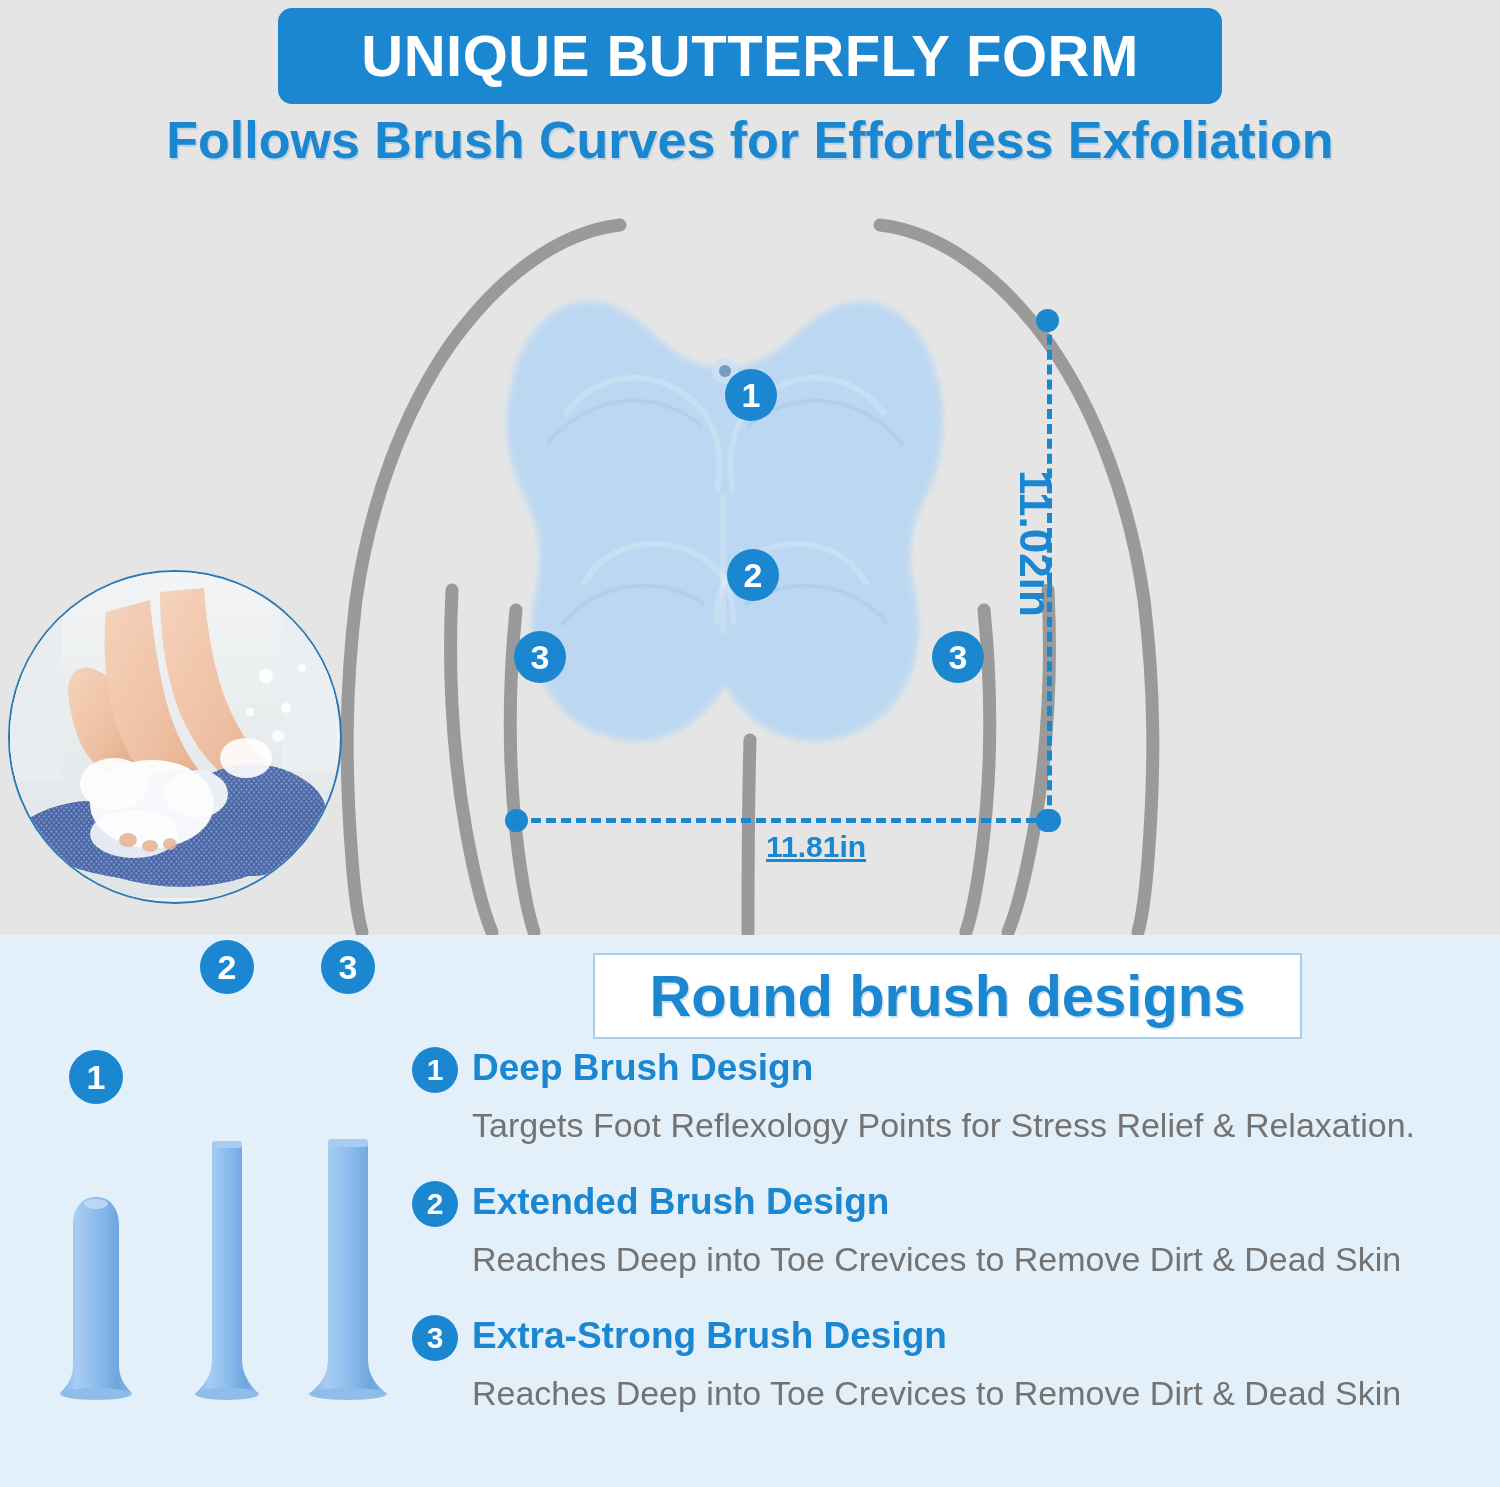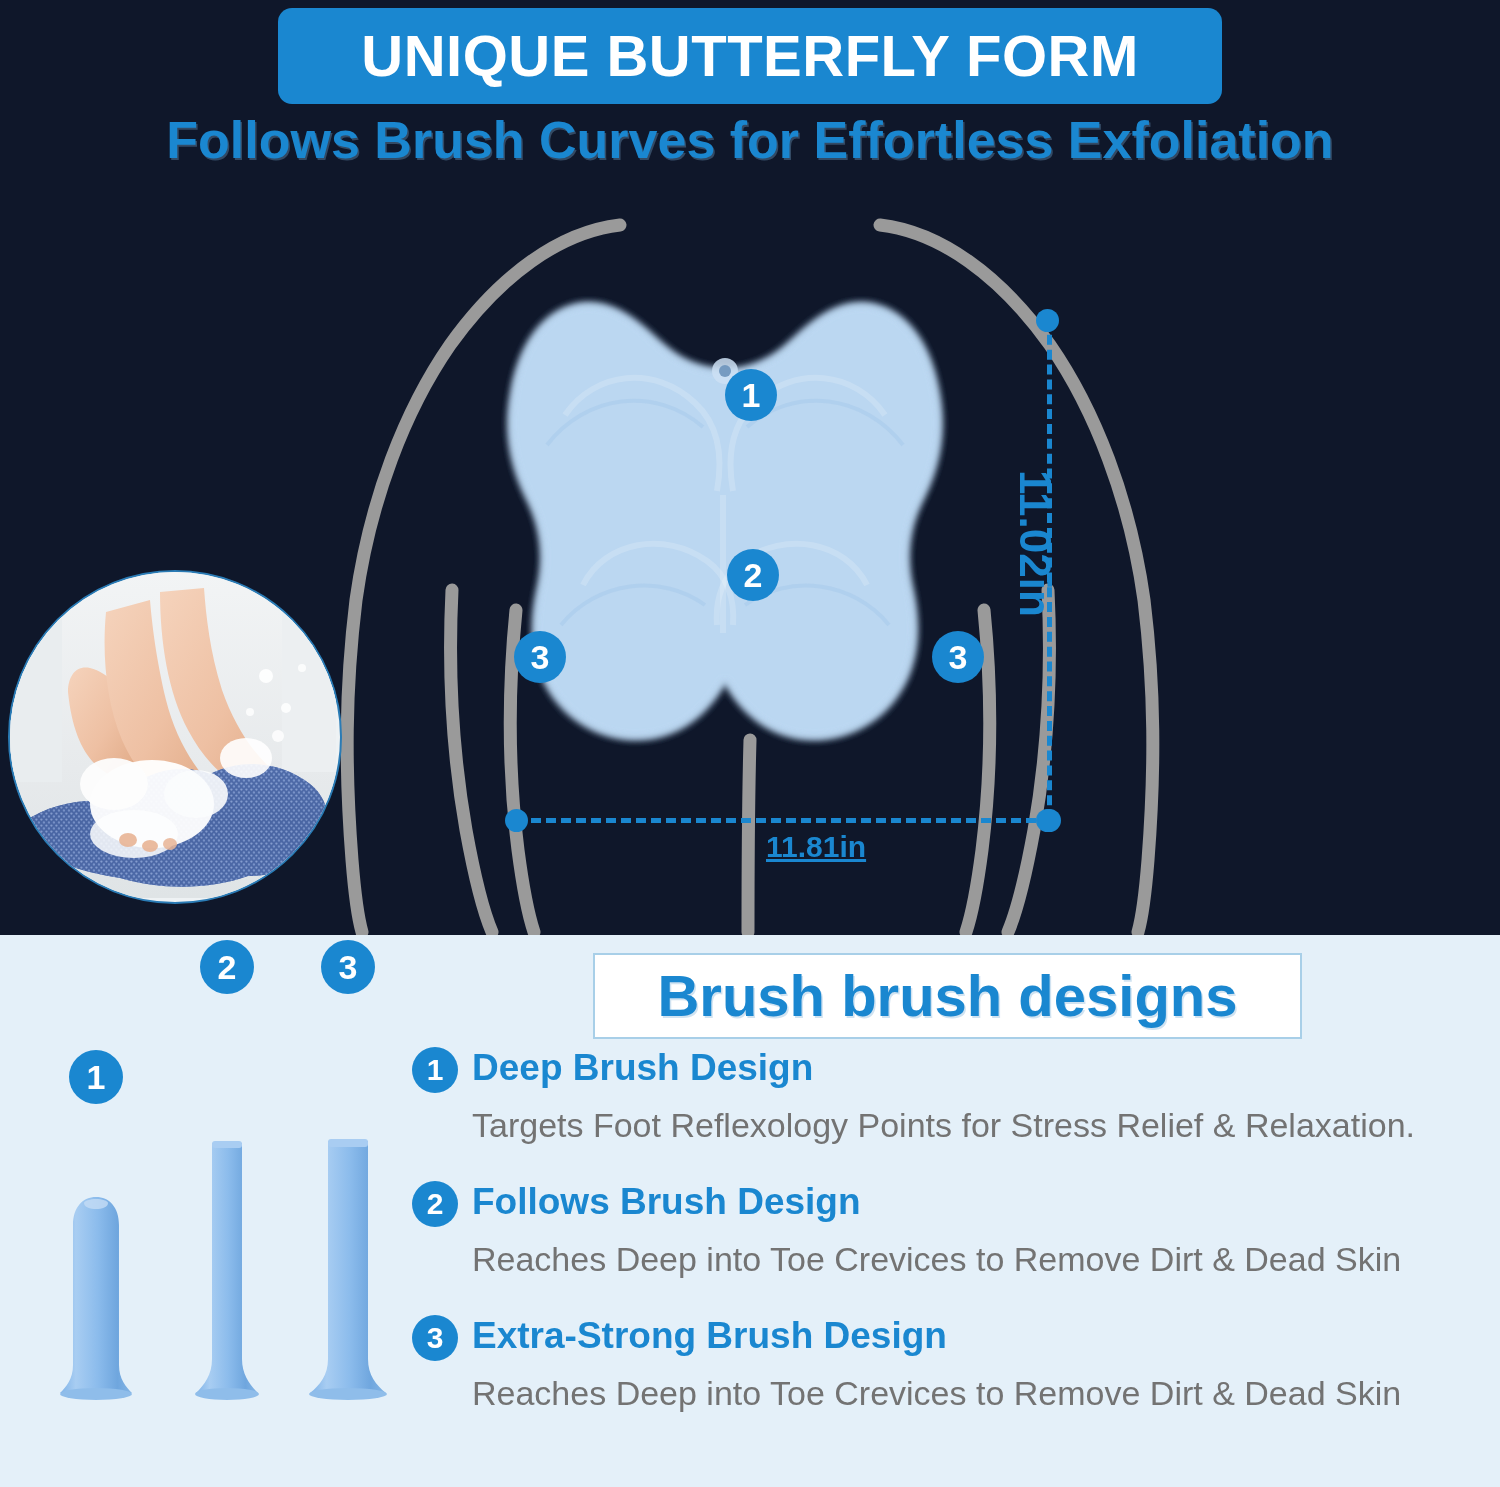--- a/index.html
+++ b/index.html
@@ -5,21 +5,21 @@
   html,body{margin:0;padding:0;}
   body{
     width:1500px;height:1487px;
     font-family:"Liberation Sans", sans-serif;
     background:#ffffff;
     overflow:hidden;
   }
   .page{position:relative;width:1500px;height:1487px;overflow:hidden;background:#fff;}
 
   
-  .top-section{position:absolute;left:0;top:0;width:1500px;height:1079px;background:#0f172a;}
+  .top-section{position:absolute;left:0;top:0;width:1500px;height:1079px;background:#e5e5e5;}
 
   .title-banner{
     position:absolute;left:278px;top:8px;width:944px;height:96px;
     background:#1a87d0;border-radius:14px;
     display:flex;align-items:center;justify-content:center;
   }
   .title-banner-text{
     color:#ffffff;font-size:58px;font-weight:bold;letter-spacing:0.5px;
     line-height:1;white-space:nowrap;
     font-family:"Liberation Sans", sans-serif;
@@ -327,36 +327,36 @@
         <span>2</span>
       </div>
       <div class="badge bristle-badge" style="position:absolute;left:281px;top:5px;">
         <span>3</span>
       </div>
     </div>
 
     <div class="designs-panel">
 
       <div class="designs-title-box">
-        <span class="designs-title">Brush brush designs</span>
+        <span class="designs-title">Round brush designs</span>
       </div>
 
       <div class="design-item i0">
         <div class="design-badge">
           <span>1</span>
         </div>
         <div class="design-head">Deep Brush Design</div>
         <div class="design-desc">Targets Foot Reflexology Points for Stress Relief &amp; Relaxation.</div>
       </div>
 
       <div class="design-item i1">
         <div class="design-badge">
           <span>2</span>
         </div>
-        <div class="design-head">Follows Brush Design</div>
+        <div class="design-head">Extended Brush Design</div>
         <div class="design-desc">Reaches Deep into Toe Crevices to Remove Dirt &amp; Dead Skin</div>
       </div>
 
       <div class="design-item i2">
         <div class="design-badge">
           <span>3</span>
         </div>
         <div class="design-head">Extra-Strong Brush Design</div>
         <div class="design-desc">Reaches Deep into Toe Crevices to Remove Dirt &amp; Dead Skin</div>
       </div>

